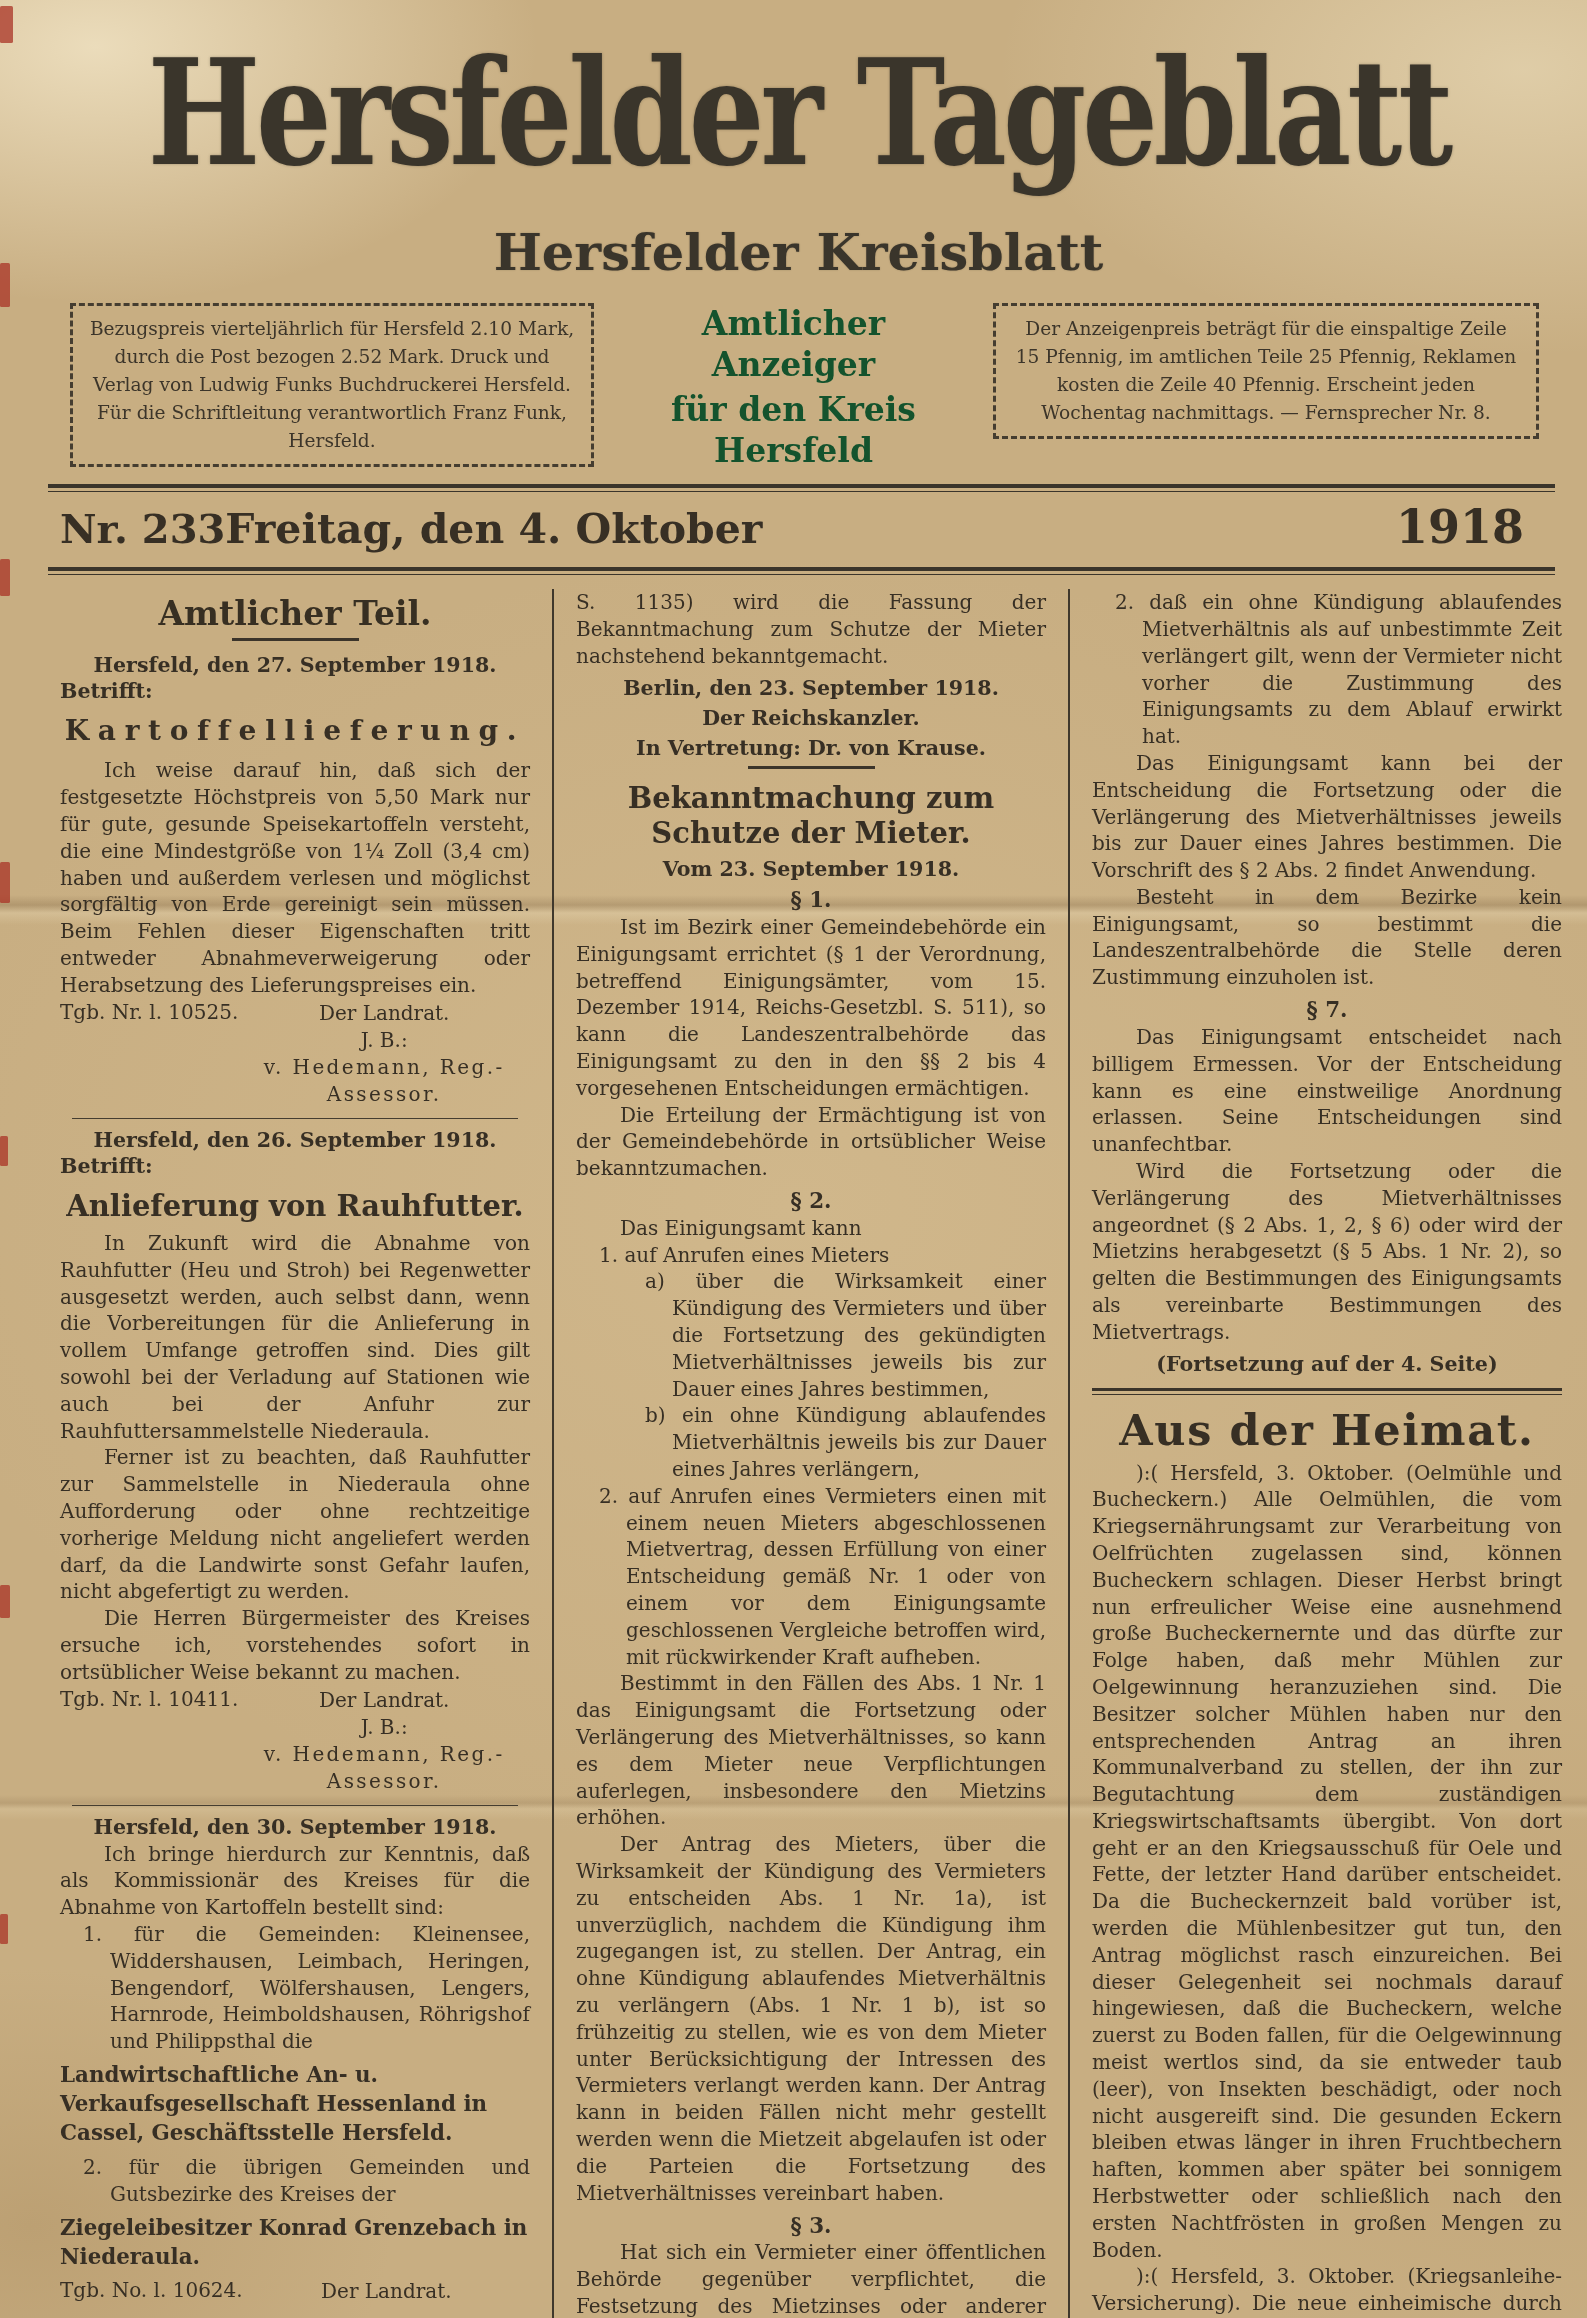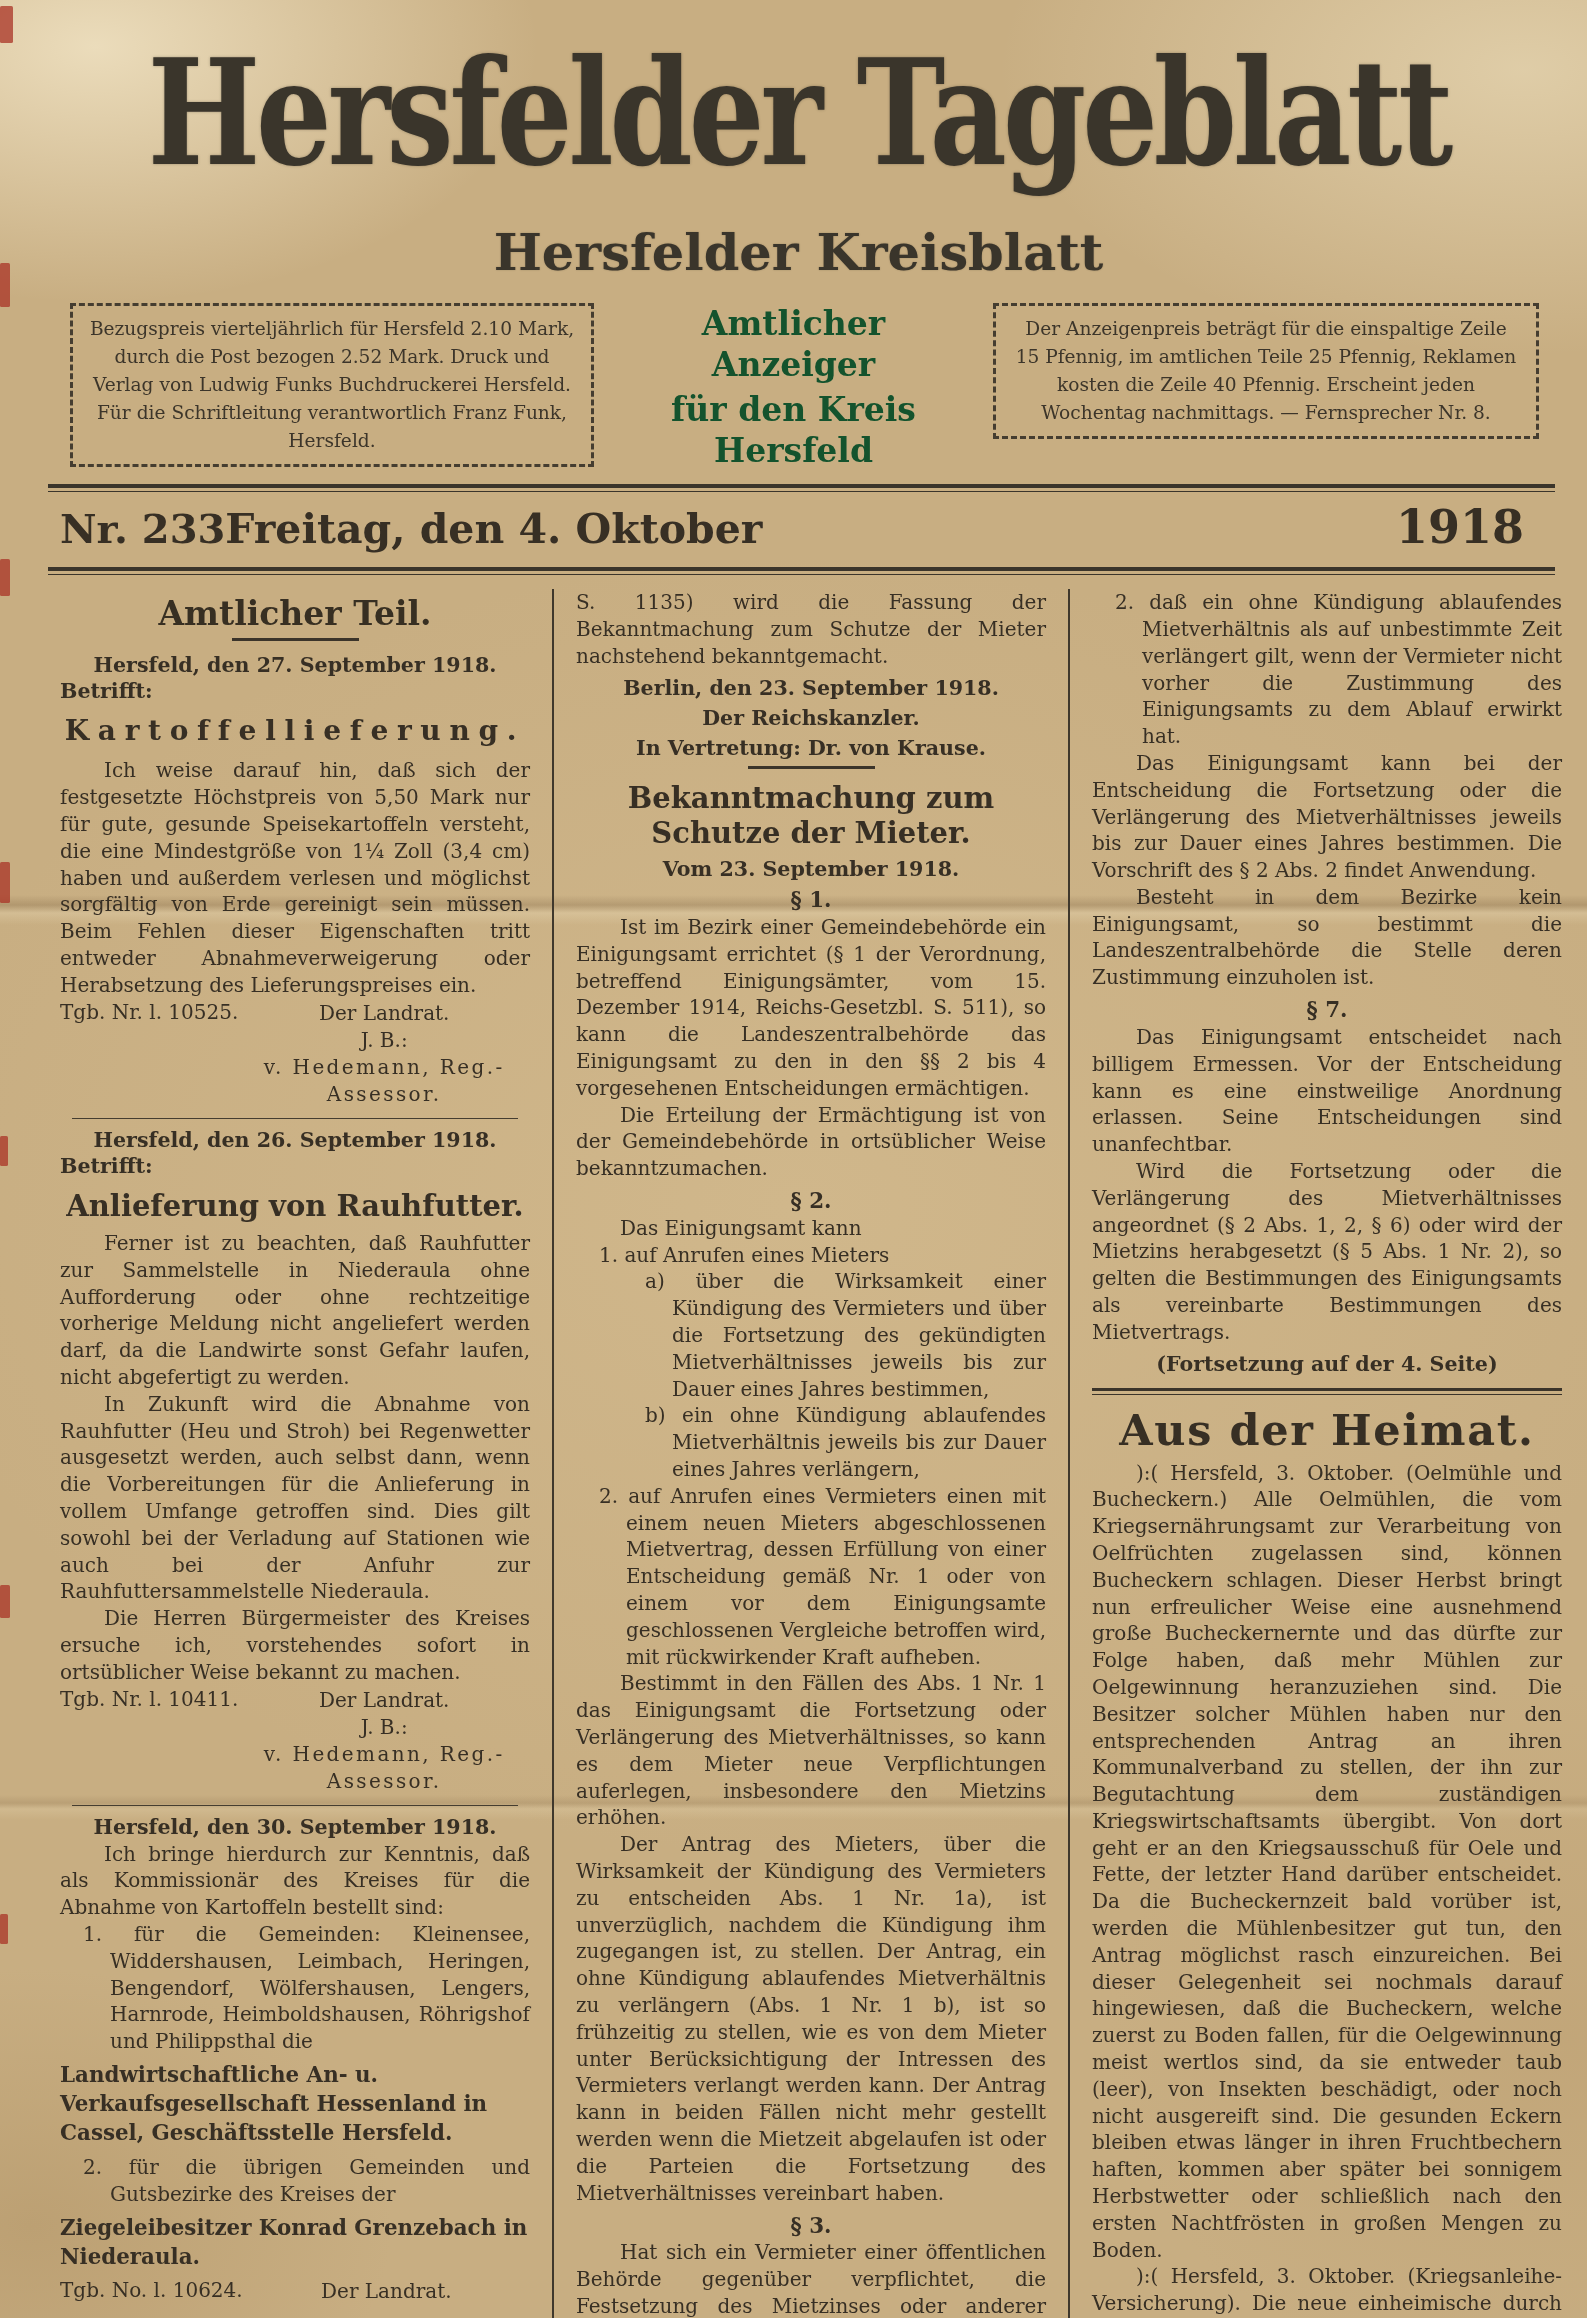--- a/index.html
+++ b/index.html
@@ -122,22 +122,22 @@
         <div class="sig-right">
           <div class="sig-l1">Der Landrat.</div>
           <div class="sig-l2">J. B.:</div>
           <div class="sig-l3">v. Hedemann, Reg.-Assessor.</div>
         </div>
       </div>
       <div class="rule"></div>
       <p class="art-date">Hersfeld, den 26. September 1918.</p>
       <p class="betrifft">Betrifft:</p>
       <h2 class="title">Anlieferung von Rauhfutter.</h2>
+      <p class="para">In Zukunft wird die Abnahme von Rauhfutter (Heu und Stroh) bei Regenwetter ausgesetzt werden, auch selbst dann, wenn die Vorbereitungen für die Anlieferung in vollem Umfange getroffen sind. Dies gilt sowohl bei der Verladung auf Stationen wie auch bei der Anfuhr zur Rauhfuttersammelstelle Niederaula.</p>
       <p class="para">Ferner ist zu beachten, daß Rauhfutter zur Sammelstelle in Niederaula ohne Aufforderung oder ohne rechtzeitige vorherige Meldung nicht angeliefert werden darf, da die Landwirte sonst Gefahr laufen, nicht abgefertigt zu werden.</p>
-      <p class="para">In Zukunft wird die Abnahme von Rauhfutter (Heu und Stroh) bei Regenwetter ausgesetzt werden, auch selbst dann, wenn die Vorbereitungen für die Anlieferung in vollem Umfange getroffen sind. Dies gilt sowohl bei der Verladung auf Stationen wie auch bei der Anfuhr zur Rauhfuttersammelstelle Niederaula.</p>
       <p class="para">Die Herren Bürgermeister des Kreises ersuche ich, vorstehendes sofort in ortsüblicher Weise bekannt zu machen.</p>
       <div class="sig-block">
         <span class="tgb">Tgb. Nr. l. 10411.</span>
         <div class="sig-right">
           <div class="sig-l1">Der Landrat.</div>
           <div class="sig-l2">J. B.:</div>
           <div class="sig-l3">v. Hedemann, Reg.-Assessor.</div>
         </div>
       </div>
       <div class="rule"></div>

